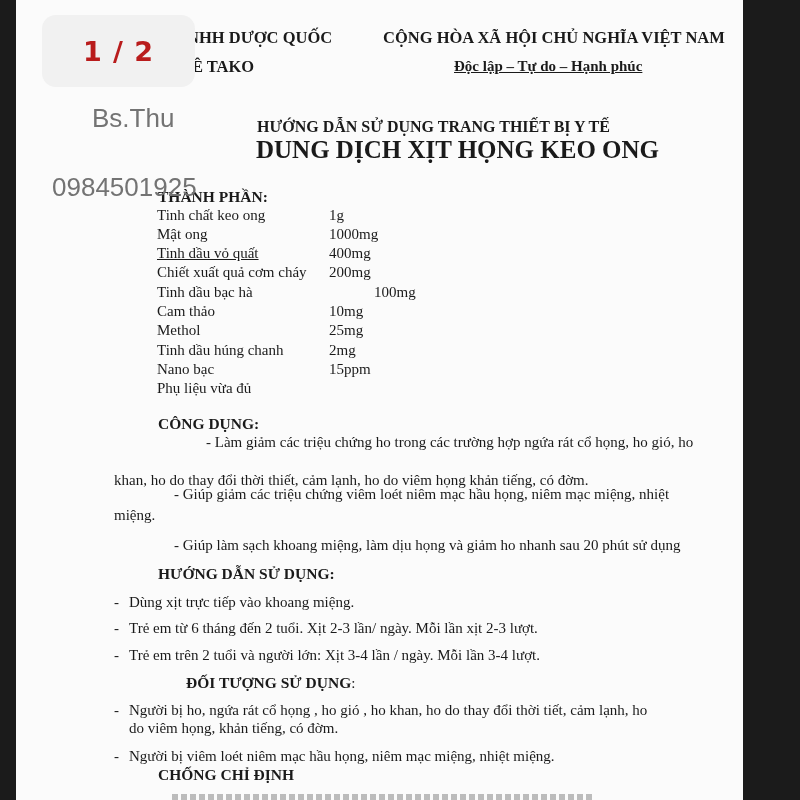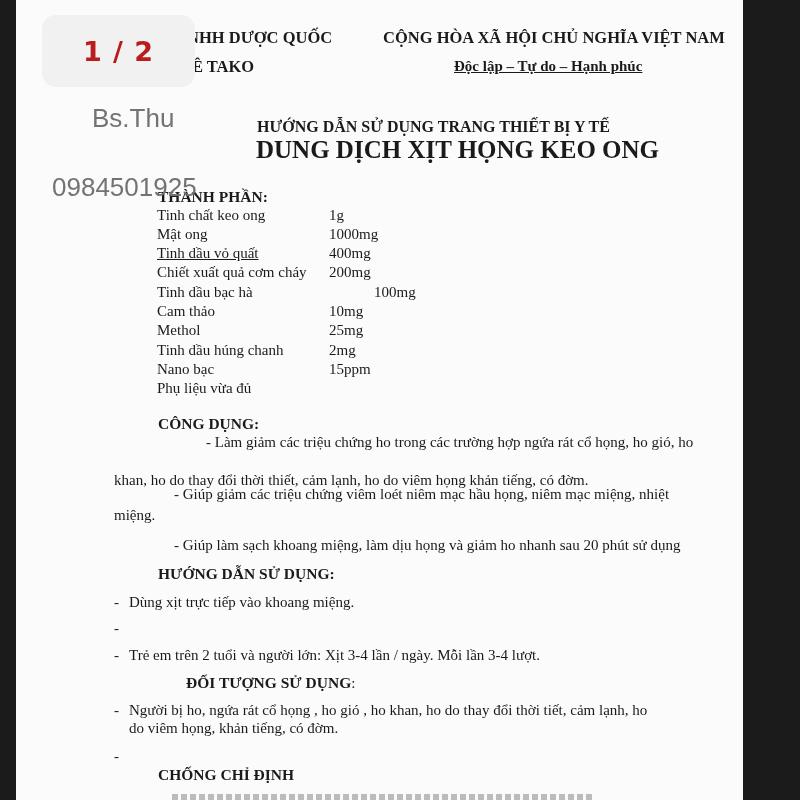--- a/index.html
+++ b/index.html
@@ -77,30 +77,32 @@
   <div class="abs txt" style="left:158px; top:434px;margin-left:32px;">- Làm giảm các triệu chứng ho trong các trường hợp ngứa rát cổ họng, ho gió, ho</div>
   <div class="abs txt" style="left:98px; top:456px;margin-top:16px;">khan, ho do thay đổi thời thiết, cảm lạnh, ho do viêm họng khản tiếng, có đờm.</div>
   <div class="abs txt" style="left:158px; top:486px;">- Giúp giảm các triệu chứng viêm loét niêm mạc hầu họng, niêm mạc miệng, nhiệt</div>
   <div class="abs txt" style="left:98px; top:507px;">miệng.</div>
   <div class="abs txt" style="left:158px; top:537px;">- Giúp làm sạch khoang miệng, làm dịu họng và giảm ho nhanh sau 20 phút sử dụng</div>
 
   <div class="abs sec" style="left:142px; top:565px;">HƯỚNG DẪN SỬ DỤNG:</div>
   <div class="bullet-dash" style="left:98px; top:594px;">-</div>
   <div class="abs txt" style="left:113px; top:594px;">Dùng xịt trực tiếp vào khoang miệng.</div>
   <div class="bullet-dash" style="left:98px; top:620px;">-</div>
+  <div class="abs txt" style="left:113px; top:620px;">Trẻ em từ 6 tháng đến 2 tuổi. Xịt 2-3 lần/ ngày. Mỗi lần xịt 2-3 lượt.</div>
   <div class="bullet-dash" style="left:98px; top:647px;">-</div>
   <div class="abs txt" style="left:113px; top:647px;">Trẻ em trên 2 tuổi và người lớn: Xịt 3-4 lần / ngày. Mỗi lần 3-4 lượt.</div>
 
   <div class="abs" style="left:142px; top:674px;margin-left:28px;">
     <span class="sec">ĐỐI TƯỢNG SỬ DỤNG</span><span class="txt">:</span>
   </div>
   <div class="bullet-dash" style="left:98px; top:702px;">-</div>
   <div class="abs txt" style="left:113px; top:702px;">Người bị ho, ngứa rát cổ họng , ho gió , ho khan, ho do thay đổi thời tiết, cảm lạnh, ho</div>
   <div class="abs txt" style="left:113px; top:720px;">do viêm họng, khản tiếng, có đờm.</div>
   <div class="bullet-dash" style="left:98px; top:748px;">-</div>
+  <div class="abs txt" style="left:113px; top:748px;">Người bị viêm loét niêm mạc hầu họng, niêm mạc miệng, nhiệt miệng.</div>
 
   <div class="abs sec" style="left:142px; top:766px;">CHỐNG CHỈ ĐỊNH</div>
 
   <div class="abs" style="left:156px; top:794px; width:420px; height:6px; background: repeating-linear-gradient(90deg,#888 0 6px,transparent 6px 9px); opacity:0.55;"></div>
 </div>
 
 <div class="page-counter">1 / 2</div>
 
 <div class="watermark" style="left:92px; top:103px;">Bs.Thu</div>
 <div class="watermark" style="left:52px; top:136px;margin-top:36px;">0984501925</div>

